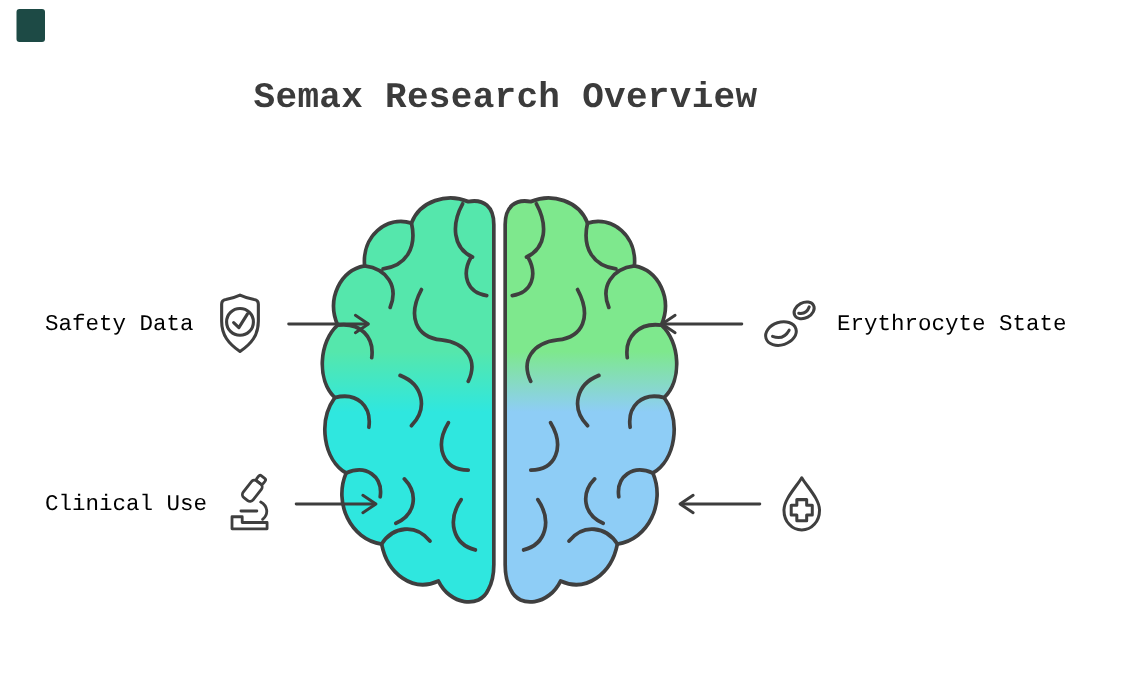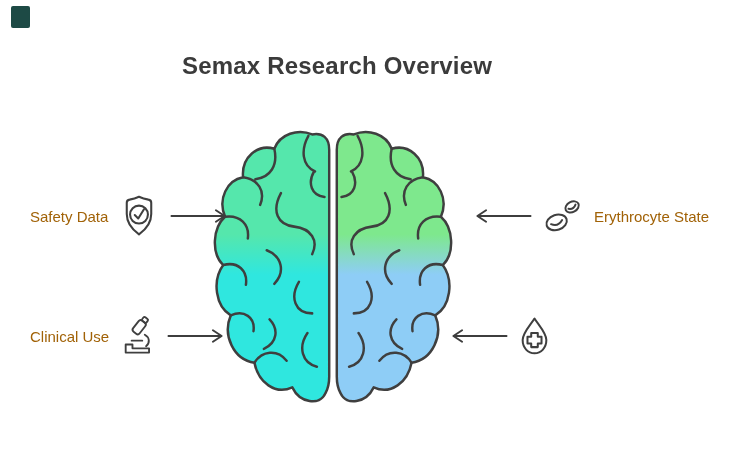--- a/index.html
+++ b/index.html
@@ -1,26 +1,26 @@
 <!DOCTYPE html>
 <html><head>
 <meta charset="utf-8">
 <style>
   html,body{margin:0;padding:0;background:#fff;}
   .canvas{position:relative;width:756px;height:461px;background:#ffffff;
-          font-family:Liberation Sans, sans-serif;overflow:hidden;}
+          font-family:Liberation Mono, monospace;overflow:hidden;}
   .brand{position:absolute;left:11px;top:6px;width:19px;height:22px;border-radius:2px;background:#1d4a45;}
   .title{position:absolute;left:0;top:52px;width:674px;text-align:center;
          font-size:24px;font-weight:700;color:#3b3b3b;letter-spacing:.2px;}
   .brain{position:absolute;left:209px;top:128px;}
   .row{position:absolute;display:flex;align-items:center;height:50px;}
-  .row .label{font-size:15px;color:#a16207;white-space:nowrap;}
+  .row .label{font-size:15px;color:#000000;white-space:nowrap;}
   .row-safety{left:30px;top:191px;gap:15px;}
   .row-clinical{left:30px;top:311px;gap:12px;}
-  .row-ery{left:474px;top:191px;gap:11px;}
+  .row-ery{left:438px;top:191px;gap:11px;}
   .row-hema{left:450px;top:311px;gap:11px;}
   .ico{display:block;stroke:#3f3f3f;fill:none;stroke-linecap:round;stroke-linejoin:round;}
   .arrow{display:block;stroke:#3d3d3d;fill:none;stroke-linecap:round;stroke-linejoin:round;}
 </style>
 </head>
 <body>
 
 <div class="canvas">
 
   <div class="brand" style="background: rgb(29, 74, 69);"></div>

